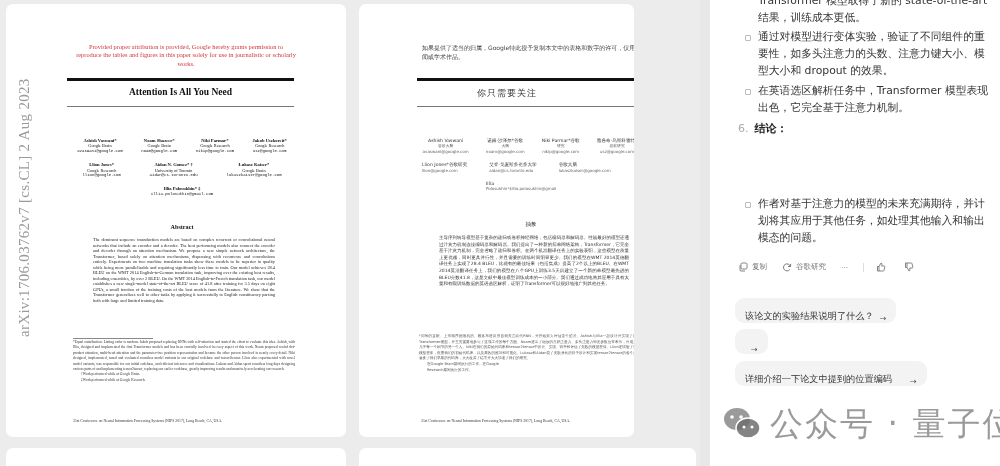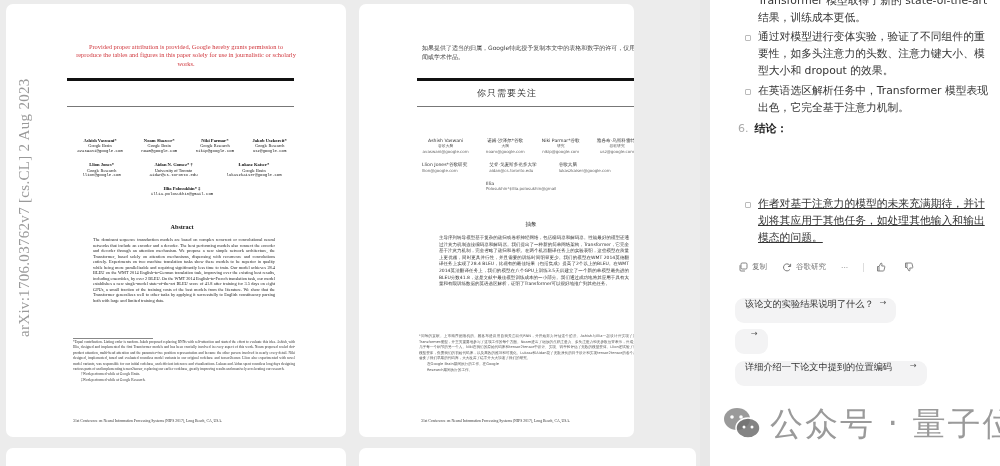--- a/index.html
+++ b/index.html
@@ -66,21 +66,21 @@
   .chat .sec { position: absolute; left: 28px; top: 121px; font-size: 11px; font-weight: bold; color: #222; }
   .chat .sec .num { color: #aaa; font-weight: normal; margin-right: 6px; }
 
   .actions { position: absolute; left: 28px; top: 262px; display: flex; align-items: center; font-size: 7.5px; color: #777; }
   .actions .act { display: flex; align-items: center; margin-right: 15px; cursor: pointer; }
   .actions .ico { width: 10px; height: 10px; margin-right: 4px; display: inline-block; }
   .actions .sep { width: 1px; height: 9px; background: #ddd; margin: 0 12px 0 0; }
   .actions .thumb { margin-right: 14px; }
 
   .sugg { position: absolute; left: 25px; height: 25px; padding: 0 10px; background: #f3f3f4; border-radius: 9px;
-    display: flex; align-items: flex-start; font-size: 9.2px; color: #333; white-space: nowrap; cursor: pointer; }
+    display: flex; align-items: flex-end; font-size: 9.2px; color: #333; white-space: nowrap; cursor: pointer; }
   .sugg .arrow { margin-left: 6px; color: #555; font-size: 8px; }
 
   .input-box { position: absolute; left: 20px; top: 416px; width: 268px; height: 38px; background: #fff;
     border-radius: 12px; box-shadow: 0 2px 8px rgba(0,0,0,0.12); border: 1px solid #eee; }
   .input-box .ph { position: absolute; left: 14px; top: 13px; font-size: 8px; color: #bbb; }
   .send-btn { position: absolute; right: 10px; top: 8px; width: 22px; height: 22px; border-radius: 50%; background: #d6d6d6;
     color: #fff; font-size: 11px; display: flex; align-items: center; justify-content: center; }
 
   .watermark { position: absolute; left: 722px; top: 402px; width: 280px; height: 50px; pointer-events: none; }
   .watermark .logo { position: absolute; left: 0; top: 4px; width: 40px; height: 36px; }
@@ -88,20 +88,21 @@
 </style>
 </head>
 <body>
 
 <div class="viewer">
 
   <div class="page p1">
     <div class="arxiv-stamp">arXiv:1706.03762v7  [cs.CL]  2 Aug 2023</div>
     <div class="perm">Provided proper attribution is provided, Google hereby grants permission to reproduce the tables and figures in this paper solely for use in journalistic or scholarly works.</div>
     <div class="rule-top"></div>
+    <div class="title">Attention Is All You Need</div>
     <div class="rule-bot"></div>
 
     <div class="authors" style="top:134px;">
       <div class="row">
         <div class="a">
             <div class="n">Ashish Vaswani*</div>
             <div>Google Brain</div>
             <div class="m">avaswani@google.com</div>
           </div>
         <div class="a">
@@ -227,21 +228,21 @@
 
 <div class="chat">
   <div class="bullet nodot" style="top:-8px;">Transformer 模型取得了新的 state-of-the-art 结果，训练成本更低。</div>
   <div class="bullet" style="top:28px;">通过对模型进行变体实验，验证了不同组件的重要性，如多头注意力的头数、注意力键大小、模型大小和 dropout 的效果。</div>
   <div class="bullet" style="top:82px;">在英语选区解析任务中，Transformer 模型表现出色，它完全基于注意力机制。</div>
 
   <div class="sec">
     <span class="num">6.</span><span>结论：</span>
   </div>
 
-  <div class="bullet" style="top:195px;text-decoration:underline;">作者对基于注意力的模型的未来充满期待，并计划将其应用于其他任务，如处理其他输入和输出模态的问题。</div>
+  <div class="bullet" style="top:195px;">作者对基于注意力的模型的未来充满期待，并计划将其应用于其他任务，如处理其他输入和输出模态的问题。</div>
 
   <div class="actions">
     <div class="act">
       <svg class="ico" viewBox="0 0 10 10">
           <rect x="3" y="1" width="6" height="6" rx="1.2" fill="none" stroke="#777" stroke-width="0.9"></rect>
           <path d="M2 3.2 V8 a1 1 0 0 0 1 1 H7" fill="none" stroke="#777" stroke-width="0.9"></path>
         </svg>
       <span>复制</span>
     </div>
     <div class="act">

